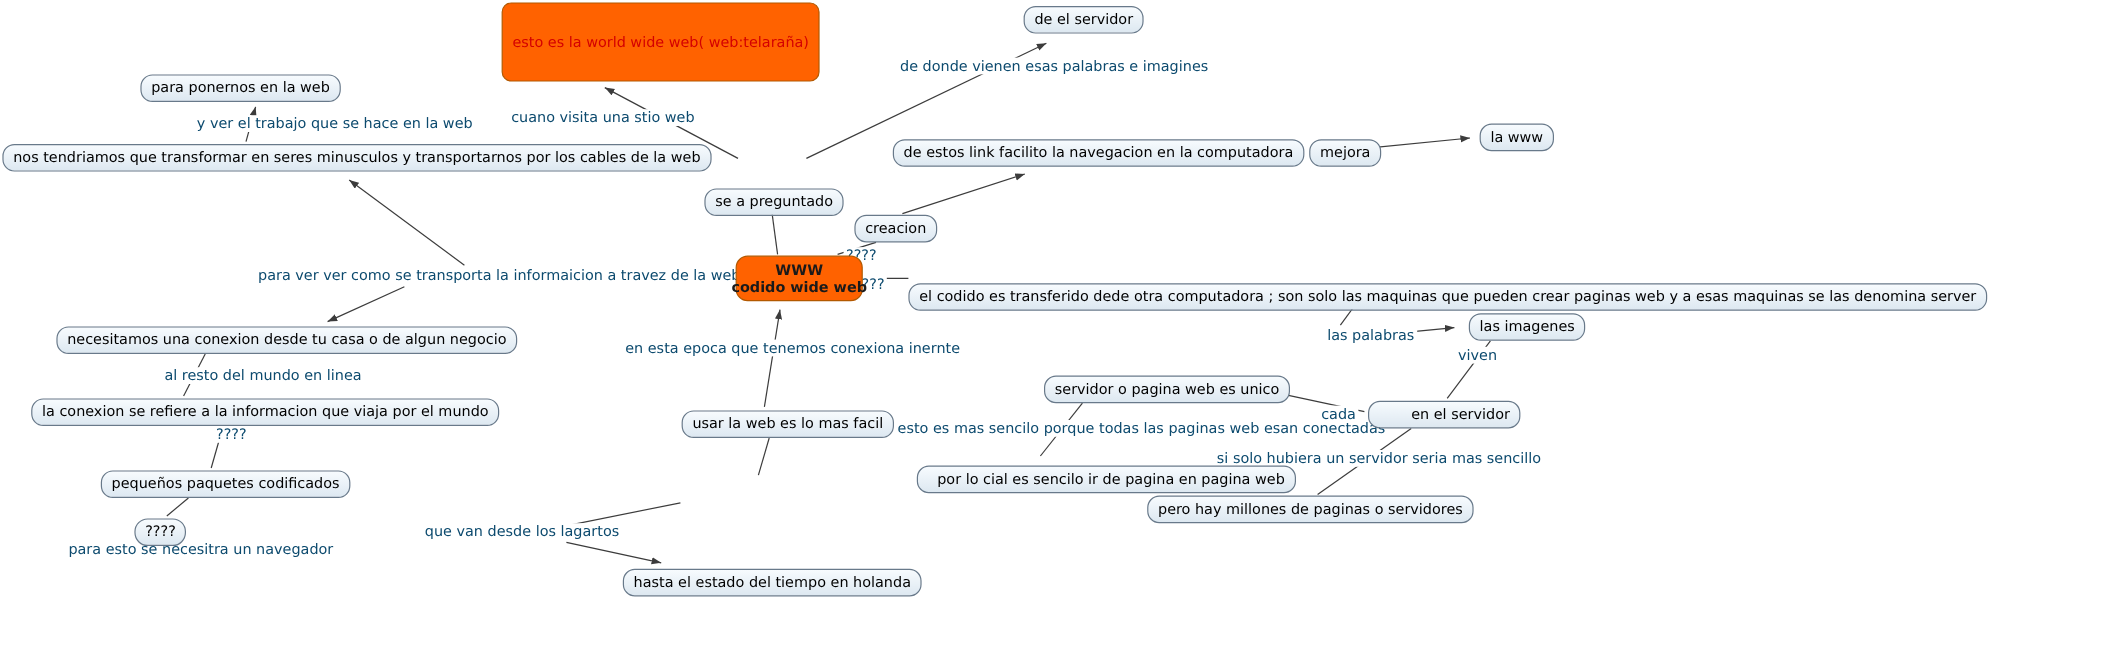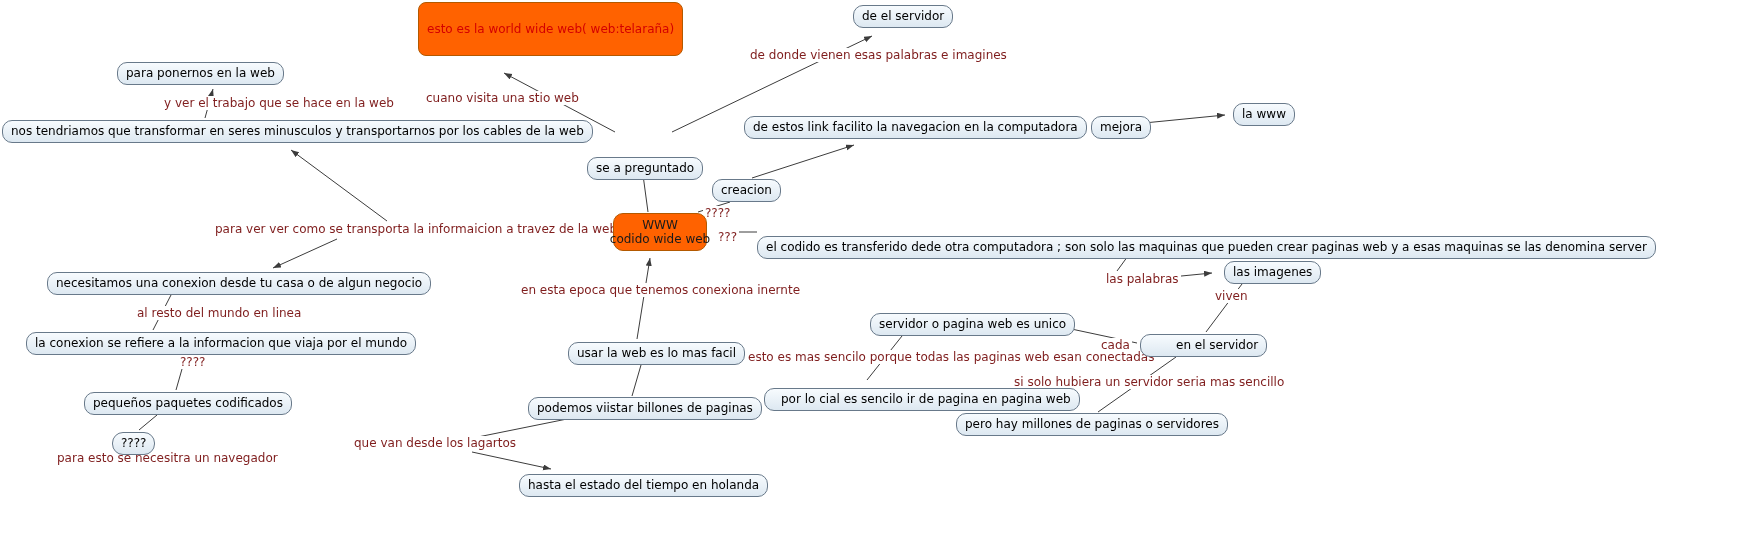--- a/index.html
+++ b/index.html
@@ -21,35 +21,35 @@
     padding:3px 8px;
     white-space:nowrap;
     color:#000;
     line-height:15px;
   }
   .node.orange{
     background:#ff6200;
     border:1px solid #b35900;
   }
   .node.title{
-    min-width:238px;height:54px;
+    min-width:238px;height:66px;
     border-radius:8px;
     display:flex;align-items:center;
     color:#d40000;
   }
   .node.center{
     display:flex;flex-direction:column;align-items:center;justify-content:center;
     text-align:center;color:#1a1a1a;line-height:14px;
   }
   .node.pill{border-radius:11px;}
   .link-label{
     position:absolute;z-index:2;
     white-space:nowrap;
     background:#ffffff;
-    color:#7f1d1d;
+    color:#0c4a6e;
     line-height:14px;
     padding:0 2px;
   }
 </style>
 </head>
 <body>
 
 <div id="canvas">
 
   <svg id="edges" width="1756" height="560" viewBox="0 0 1756 560">
@@ -91,32 +91,31 @@
   <div class="node orange title" style="left:418px;top:2px;">esto es la world wide web( web:telaraña)</div>
   <div class="node" style="left:853px;top:5px;">de el servidor</div>
   <div class="node" style="left:117px;top:62px;">para ponernos en la web</div>
   <div class="node" style="left:2px;top:120px;">nos tendriamos que transformar en seres minusculos y transportarnos por los cables de la web</div>
   <div class="node" style="left:587px;top:133px;margin-top:24px;">se a preguntado</div>
   <div class="node" style="left:744px;top:116px;">de estos link facilito la navegacion en la computadora</div>
   <div class="node" style="left:1091px;top:116px;">mejora</div>
   <div class="node" style="left:1233px;top:103px;">la www</div>
   <div class="node" style="left:712px;top:179px;">creacion</div>
 
-  <div class="node orange center" style="left:613px;top:213px;width:94px;height:38px;">
+  <div class="node orange center" style="left:613px;top:213px;width:106px;height:38px;font-weight:bold;">
     <span>WWW</span>
     <span>codido wide web</span>
   </div>
 
   <div class="node" style="left:757px;top:220px;margin-top:16px;">el codido es transferido dede otra computadora ; son solo las maquinas que pueden crear paginas web y a esas maquinas se las denomina server</div>
   <div class="node" style="left:47px;top:272px;">necesitamos una conexion desde tu casa o de algun negocio</div>
   <div class="node" style="left:84px;top:392px;">pequeños paquetes codificados</div>
   <div class="node" style="left:26px;top:332px;">la conexion se refiere a la informacion que viaja por el mundo</div>
   <div class="node pill" style="left:112px;top:432px;">????</div>
   <div class="node" style="left:568px;top:342px;">usar la web es lo mas facil</div>
-  <div class="node" style="left:528px;top:397px;">podemos viistar billones de paginas</div>
   <div class="node" style="left:519px;top:474px;">hasta el estado del tiempo en holanda</div>
   <div class="node" style="left:1224px;top:261px;">las imagenes</div>
   <div class="node" style="left:870px;top:313px;">servidor o pagina web es unico</div>
   <div class="node" style="left:1140px;top:334px;padding-left:35px;">en el servidor</div>
   <div class="node" style="left:764px;top:388px;padding-left:16px;">por lo cial es sencilo ir de pagina en pagina web</div>
   <div class="node" style="left:956px;top:413px;">pero  hay millones de paginas o servidores</div>
 
   <div class="link-label" style="left:126px;top:96px;margin-left:36px;">y ver el trabajo que se hace en la web</div>
   <div class="link-label" style="left:424px;top:91px;">cuano visita una stio web</div>
   <div class="link-label" style="left:748px;top:48px;">de donde vienen esas palabras e imagines</div>

